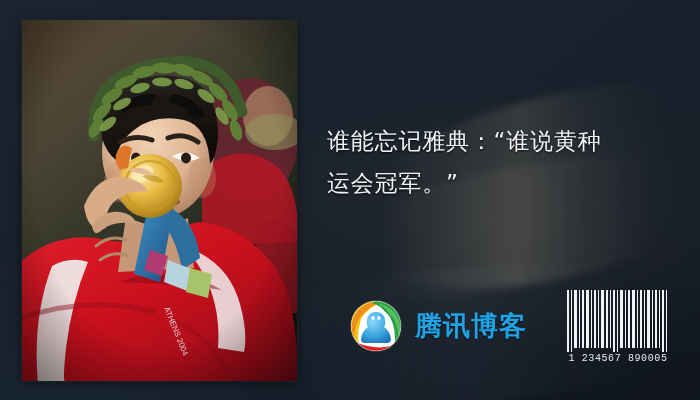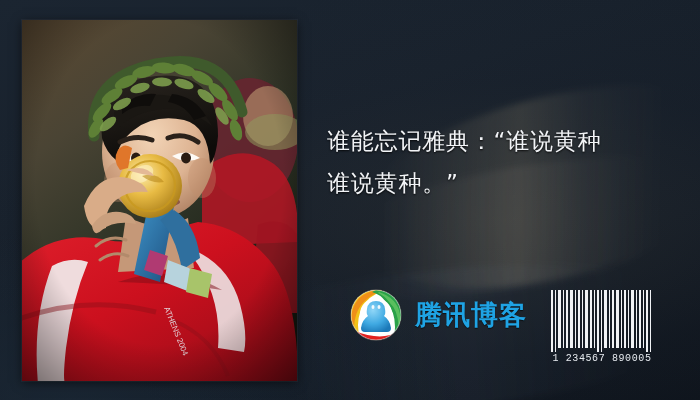--- a/index.html
+++ b/index.html
@@ -49,38 +49,38 @@
     color:#f2f4f7;
     font-size:23px;
     line-height:42px;
     letter-spacing:0.8px;
     font-family:"DejaVu Sans","Liberation Sans",sans-serif;
     text-shadow:0 1px 2px rgba(0,0,0,0.85);
     white-space:nowrap;
   }
 
   
-  #brand{position:absolute;left:345px;top:284px;display:flex;align-items:center;}
+  #brand{position:absolute;left:345px;top:295px;display:flex;align-items:center;}
   #brand-mark{width:62px;height:62px;flex:0 0 62px;}
   #brand-text{margin-left:8px;display:flex;flex-direction:column;justify-content:center;}
   #brand-cn{
     color:#1fa3e4;font-size:27px;font-weight:bold;line-height:28px;
     letter-spacing:1px;
     font-family:"DejaVu Sans","Liberation Sans",sans-serif;
     text-shadow:0 1px 1px rgba(0,0,0,0.6);
   }
   #brand-url{
     color:#2bb0ef;font-size:17px;font-weight:bold;font-style:italic;
     line-height:20px;margin-top:2px;letter-spacing:0.4px;
     font-family:"Liberation Sans",sans-serif;
     text-shadow:0 1px 1px rgba(0,0,0,0.6);
   }
 
   
-  #barcode{position:absolute;left:549px;top:288px;width:106px;height:78px;}
+  #barcode{position:absolute;left:565px;top:288px;width:106px;height:78px;}
   #barcode svg{display:block;}
 </style>
 </head>
 <body>
 
 <div id="stage">
 
   <div class="streak streak-a"></div>
   <div class="streak streak-b"></div>
   <div class="streak streak-c"></div>
@@ -212,21 +212,21 @@
         <path d="M78 240 q14 -10 28 -4" stroke="#b28a6b" stroke-width="3" fill="none" stroke-linecap="round"></path>
         <path d="M104 150 q20 -6 28 6 q-14 -2 -28 -6 z" fill="#e4b996"></path>
 
         <rect width="275" height="361" fill="url(#vig)"></rect>
       </g>
     </svg>
   </div>
 
   <div id="quote">
     <div class="qline">谁能忘记雅典：“谁说黄种</div>
-    <div class="qline">谁说黄种。”</div>
+    <div class="qline">运会冠军。”</div>
   </div>
 
   <div id="brand">
     <div id="brand-mark">
       <svg viewBox="0 0 62 62" xmlns="http://www.w3.org/2000/svg" aria-hidden="true">
         <defs>
           <clipPath id="circClip">
               <circle cx="31" cy="31" r="25"></circle>
             </clipPath>
           <radialGradient id="penG" cx="40%" cy="30%" r="75%">

